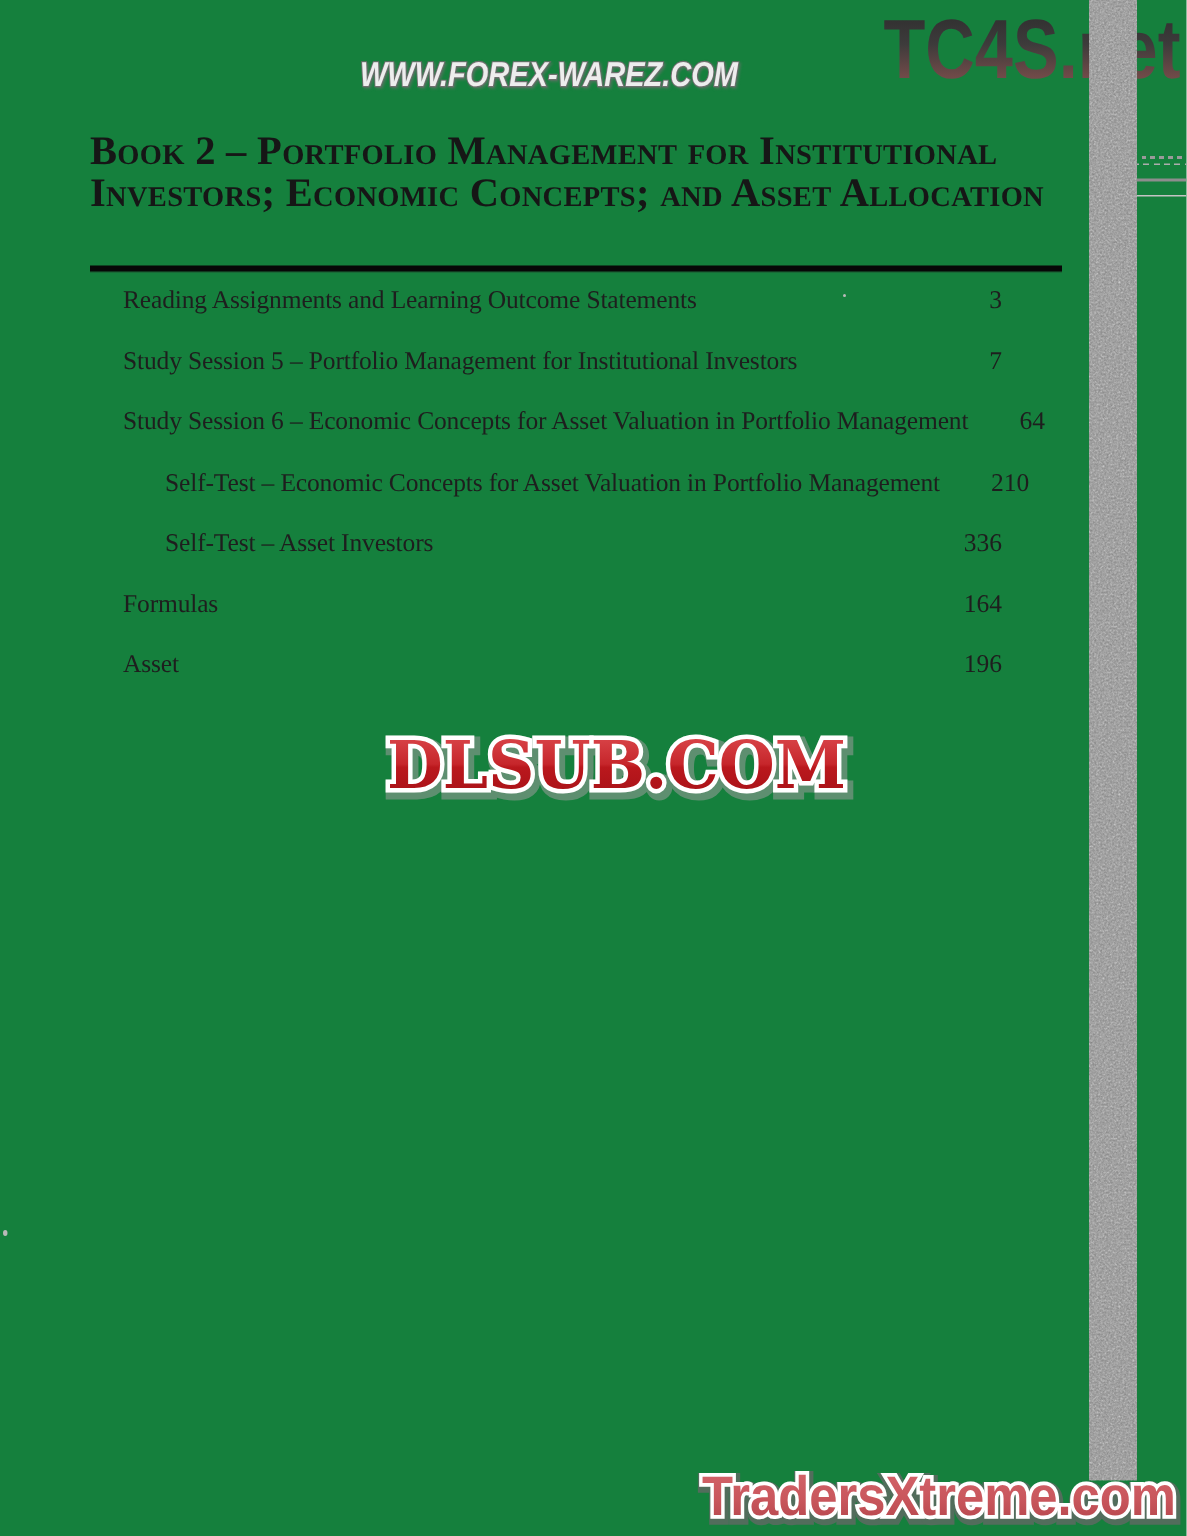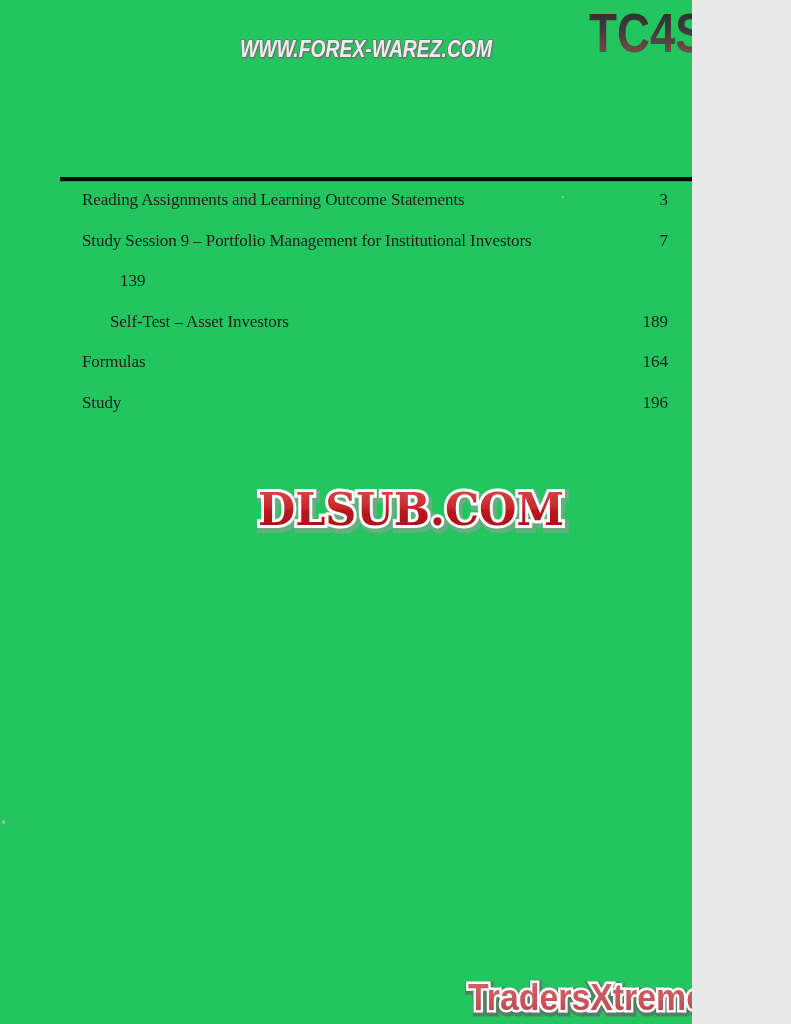--- a/index.html
+++ b/index.html
@@ -1,20 +1,20 @@
 <!DOCTYPE html>
 <html><head>
 <meta charset="utf-8">
 <style>
   html, body { margin: 0; padding: 0; background: #e9e9e9; }
   .page {
     position: relative;
-    width: 692px;
+    width: 791px;
     height: 1024px;
-    background: #22c55e;
+    background: #15803d;
     overflow: hidden;
     font-family: "Liberation Serif", serif;
   }
 
   
   .wm-forex {
     position: absolute;
     left: 233px; top: 30px;
     width: 266px; height: 38px;
     z-index: 2;
@@ -120,45 +120,54 @@
       <linearGradient id="tc4s-grad" x1="0" y1="0" x2="0" y2="1">
         <stop offset="0" stop-color="#2b2b2b"></stop>
         <stop offset="0.45" stop-color="#3d3b3b"></stop>
         <stop offset="0.78" stop-color="#6e4a48"></stop>
         <stop offset="1" stop-color="#7e5150"></stop>
       </linearGradient>
     </defs>
     <text x="201" y="52" text-anchor="end" font-family="Liberation Sans, sans-serif" font-size="56" font-weight="bold" textLength="198" lengthAdjust="spacingAndGlyphs" fill="url(#tc4s-grad)">TC4S.net</text>
   </svg>
 
+  <h1 class="book-title">
+    <span class="tline">Book 2 – Portfolio Management for Institutional</span>
+    <span class="tline">Investors; Economic Concepts; and Asset Allocation</span>
+  </h1>
 
   <div class="title-rule"></div>
 
   <div class="toc">
     <div class="toc-row">
       <span class="toc-label">Reading Assignments and Learning Outcome Statements</span>
       <span class="toc-page">3</span>
     </div>
     <div class="toc-row">
-      <span class="toc-label">Study Session 9 – Portfolio Management for Institutional Investors</span>
+      <span class="toc-label">Study Session 5 – Portfolio Management for Institutional Investors</span>
       <span class="toc-page">7</span>
     </div>
+    <div class="toc-row">
+      <span class="toc-label">Study Session 6 – Economic Concepts for Asset Valuation in Portfolio Management</span>
+      <span class="toc-page">64</span>
+    </div>
     <div class="toc-row indented">
-      <span class="toc-page">139</span>
+      <span class="toc-label">Self-Test – Economic Concepts for Asset Valuation in Portfolio Management</span>
+      <span class="toc-page">210</span>
     </div>
     <div class="toc-row indented">
       <span class="toc-label">Self-Test – Asset Investors</span>
-      <span class="toc-page">189</span>
+      <span class="toc-page">336</span>
     </div>
     <div class="toc-row">
       <span class="toc-label">Formulas</span>
       <span class="toc-page">164</span>
     </div>
     <div class="toc-row">
-      <span class="toc-label">Study</span>
+      <span class="toc-label">Asset</span>
       <span class="toc-page">196</span>
     </div>
   </div>
 
   <svg class="wm-dlsub" viewBox="0 0 322 58" xmlns="http://www.w3.org/2000/svg">
     <defs>
       <linearGradient id="dlsub-grad" x1="0" y1="0" x2="0" y2="1">
         <stop offset="0" stop-color="#df4e52"></stop>
         <stop offset="0.48" stop-color="#c6262b"></stop>
         <stop offset="0.52" stop-color="#ba181d"></stop>

